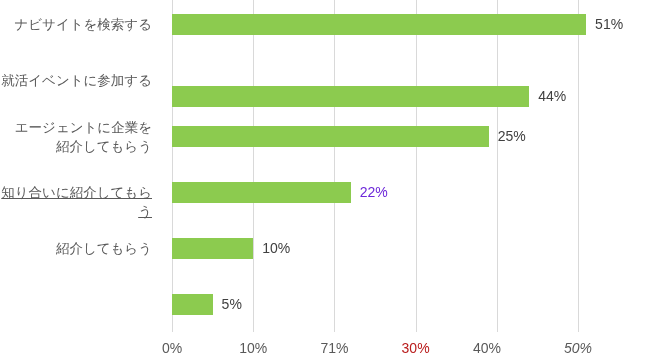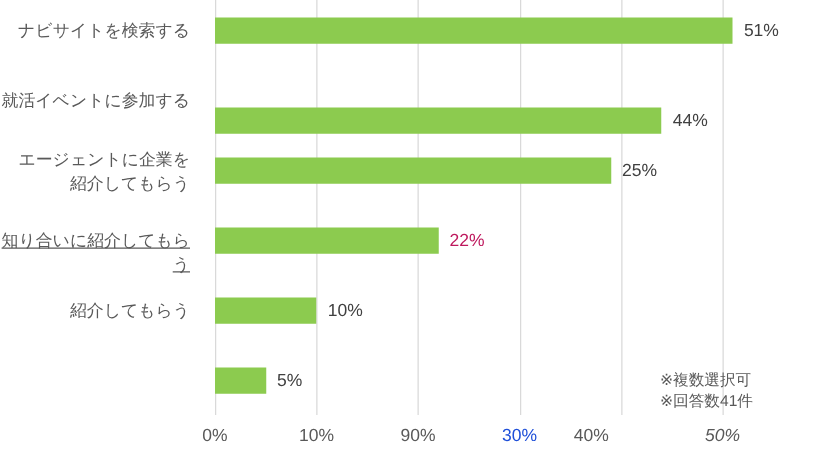--- a/index.html
+++ b/index.html
@@ -147,40 +147,36 @@
         <div class="cat-row" style="top: 72px;">
           <div class="bar" style="width: 357.28px; background: rgb(140, 203, 79);"></div>
           <div class="bar-value" style="left: 357.28px; color: rgb(64, 64, 64);">44%</div>
         </div>
         <div class="cat-row" style="top: 112px;">
           <div class="bar" style="width: 316.68px; background: rgb(140, 203, 79);"></div>
           <div class="bar-value" style="left: 316.68px; color: rgb(64, 64, 64);">25%</div>
         </div>
         <div class="cat-row" style="top: 168px;">
           <div class="bar" style="width: 178.64px; background: rgb(140, 203, 79);"></div>
-          <div class="bar-value" style="left: 178.64px; color: #be185d;">22%</div>
+          <div class="bar-value" style="left: 178.64px; color: #6d28d9;">22%</div>
         </div>
         <div class="cat-row" style="top: 224px;">
           <div class="bar" style="width: 81.2px; background: rgb(140, 203, 79);"></div>
           <div class="bar-value" style="left: 81.2px; color: rgb(64, 64, 64);">10%</div>
         </div>
         <div class="cat-row" style="top: 280px;">
           <div class="bar" style="width: 40.6px; background: rgb(140, 203, 79);"></div>
           <div class="bar-value" style="left: 40.6px; color: rgb(64, 64, 64);">5%</div>
         </div>
       </div>
   </div>
 
   <div id="x-axis">
       <div class="x-tick" style="left: 172px; color: rgb(89, 89, 89);">0%</div>
       <div class="x-tick" style="left: 253.2px; color: rgb(89, 89, 89);">10%</div>
-      <div class="x-tick" style="left: 334.4px; color: rgb(89, 89, 89);">90%</div>
-      <div class="x-tick" style="left: 415.6px; color: #1d4ed8;">30%</div>
-      <div class="x-tick" style="left: 473px; color: rgb(89, 89, 89);">40%</div>
+      <div class="x-tick" style="left: 334.4px; color: rgb(89, 89, 89);">71%</div>
+      <div class="x-tick" style="left: 415.6px; color: #b91c1c;">30%</div>
+      <div class="x-tick" style="left: 487px; color: rgb(89, 89, 89);">40%</div>
       <div class="x-tick" style="left: 578px; color: rgb(89, 89, 89); font-style: italic;">50%</div>
     </div>
 
-  <div id="notes">
-      <div>※複数選択可</div>
-      <div>※回答数41件</div>
-    </div>
 
 </div>
 
 </body></html>

